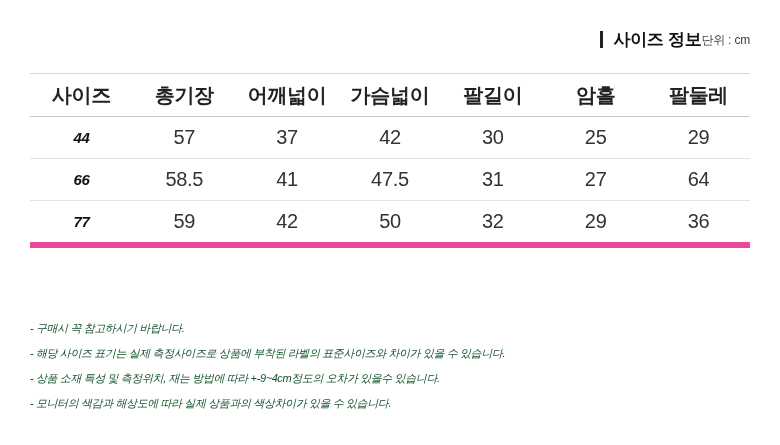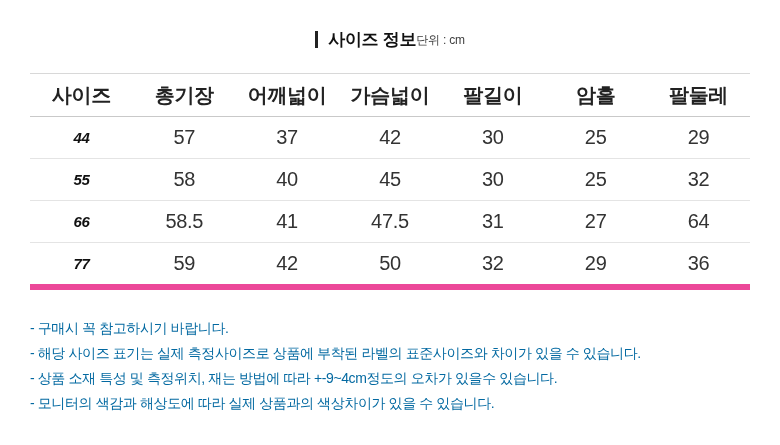--- a/index.html
+++ b/index.html
@@ -19,21 +19,21 @@
     width: 780px;
     height: 445px;
     box-sizing: border-box;
     padding: 0 30px;
   }
 
   
   .header-row {
     display: flex;
     align-items: flex-end;
-    justify-content: center;
+    justify-content: flex-end;
     padding-top: 28px;
   }
   .title-wrap {
     display: flex;
     align-items: center;
   }
   .title-bar {
     width: 3px;
     height: 17px;
     background: #222222;
@@ -93,25 +93,26 @@
   }
 
   
   .notes {
     position: absolute;
     left: 30px;
     top: 316px;
     width: 720px;
   }
   .note-line {
-    font-size: 14px;
-    color: #0369a1;
+    font-size: 11px;
+    color: #14532d;
     line-height: 25px;
     letter-spacing: -0.4px;
     white-space: nowrap;
+    font-style: italic;
   }
 </style>
 </head>
 <body>
 
 <div class="page">
 
   <div class="header-row">
     <div class="title-wrap">
       <span class="title-bar"></span>
@@ -136,29 +137,20 @@
       <tr>
         <td class="size-label">44</td>
         <td>57</td>
         <td>37</td>
         <td>42</td>
         <td>30</td>
         <td>25</td>
         <td>29</td>
       </tr>
       <tr>
-        <td class="size-label">55</td>
-        <td>58</td>
-        <td>40</td>
-        <td>45</td>
-        <td>30</td>
-        <td>25</td>
-        <td>32</td>
-      </tr>
-      <tr>
         <td class="size-label">66</td>
         <td>58.5</td>
         <td>41</td>
         <td>47.5</td>
         <td>31</td>
         <td>27</td>
         <td>64</td>
       </tr>
       <tr>
         <td class="size-label">77</td>

